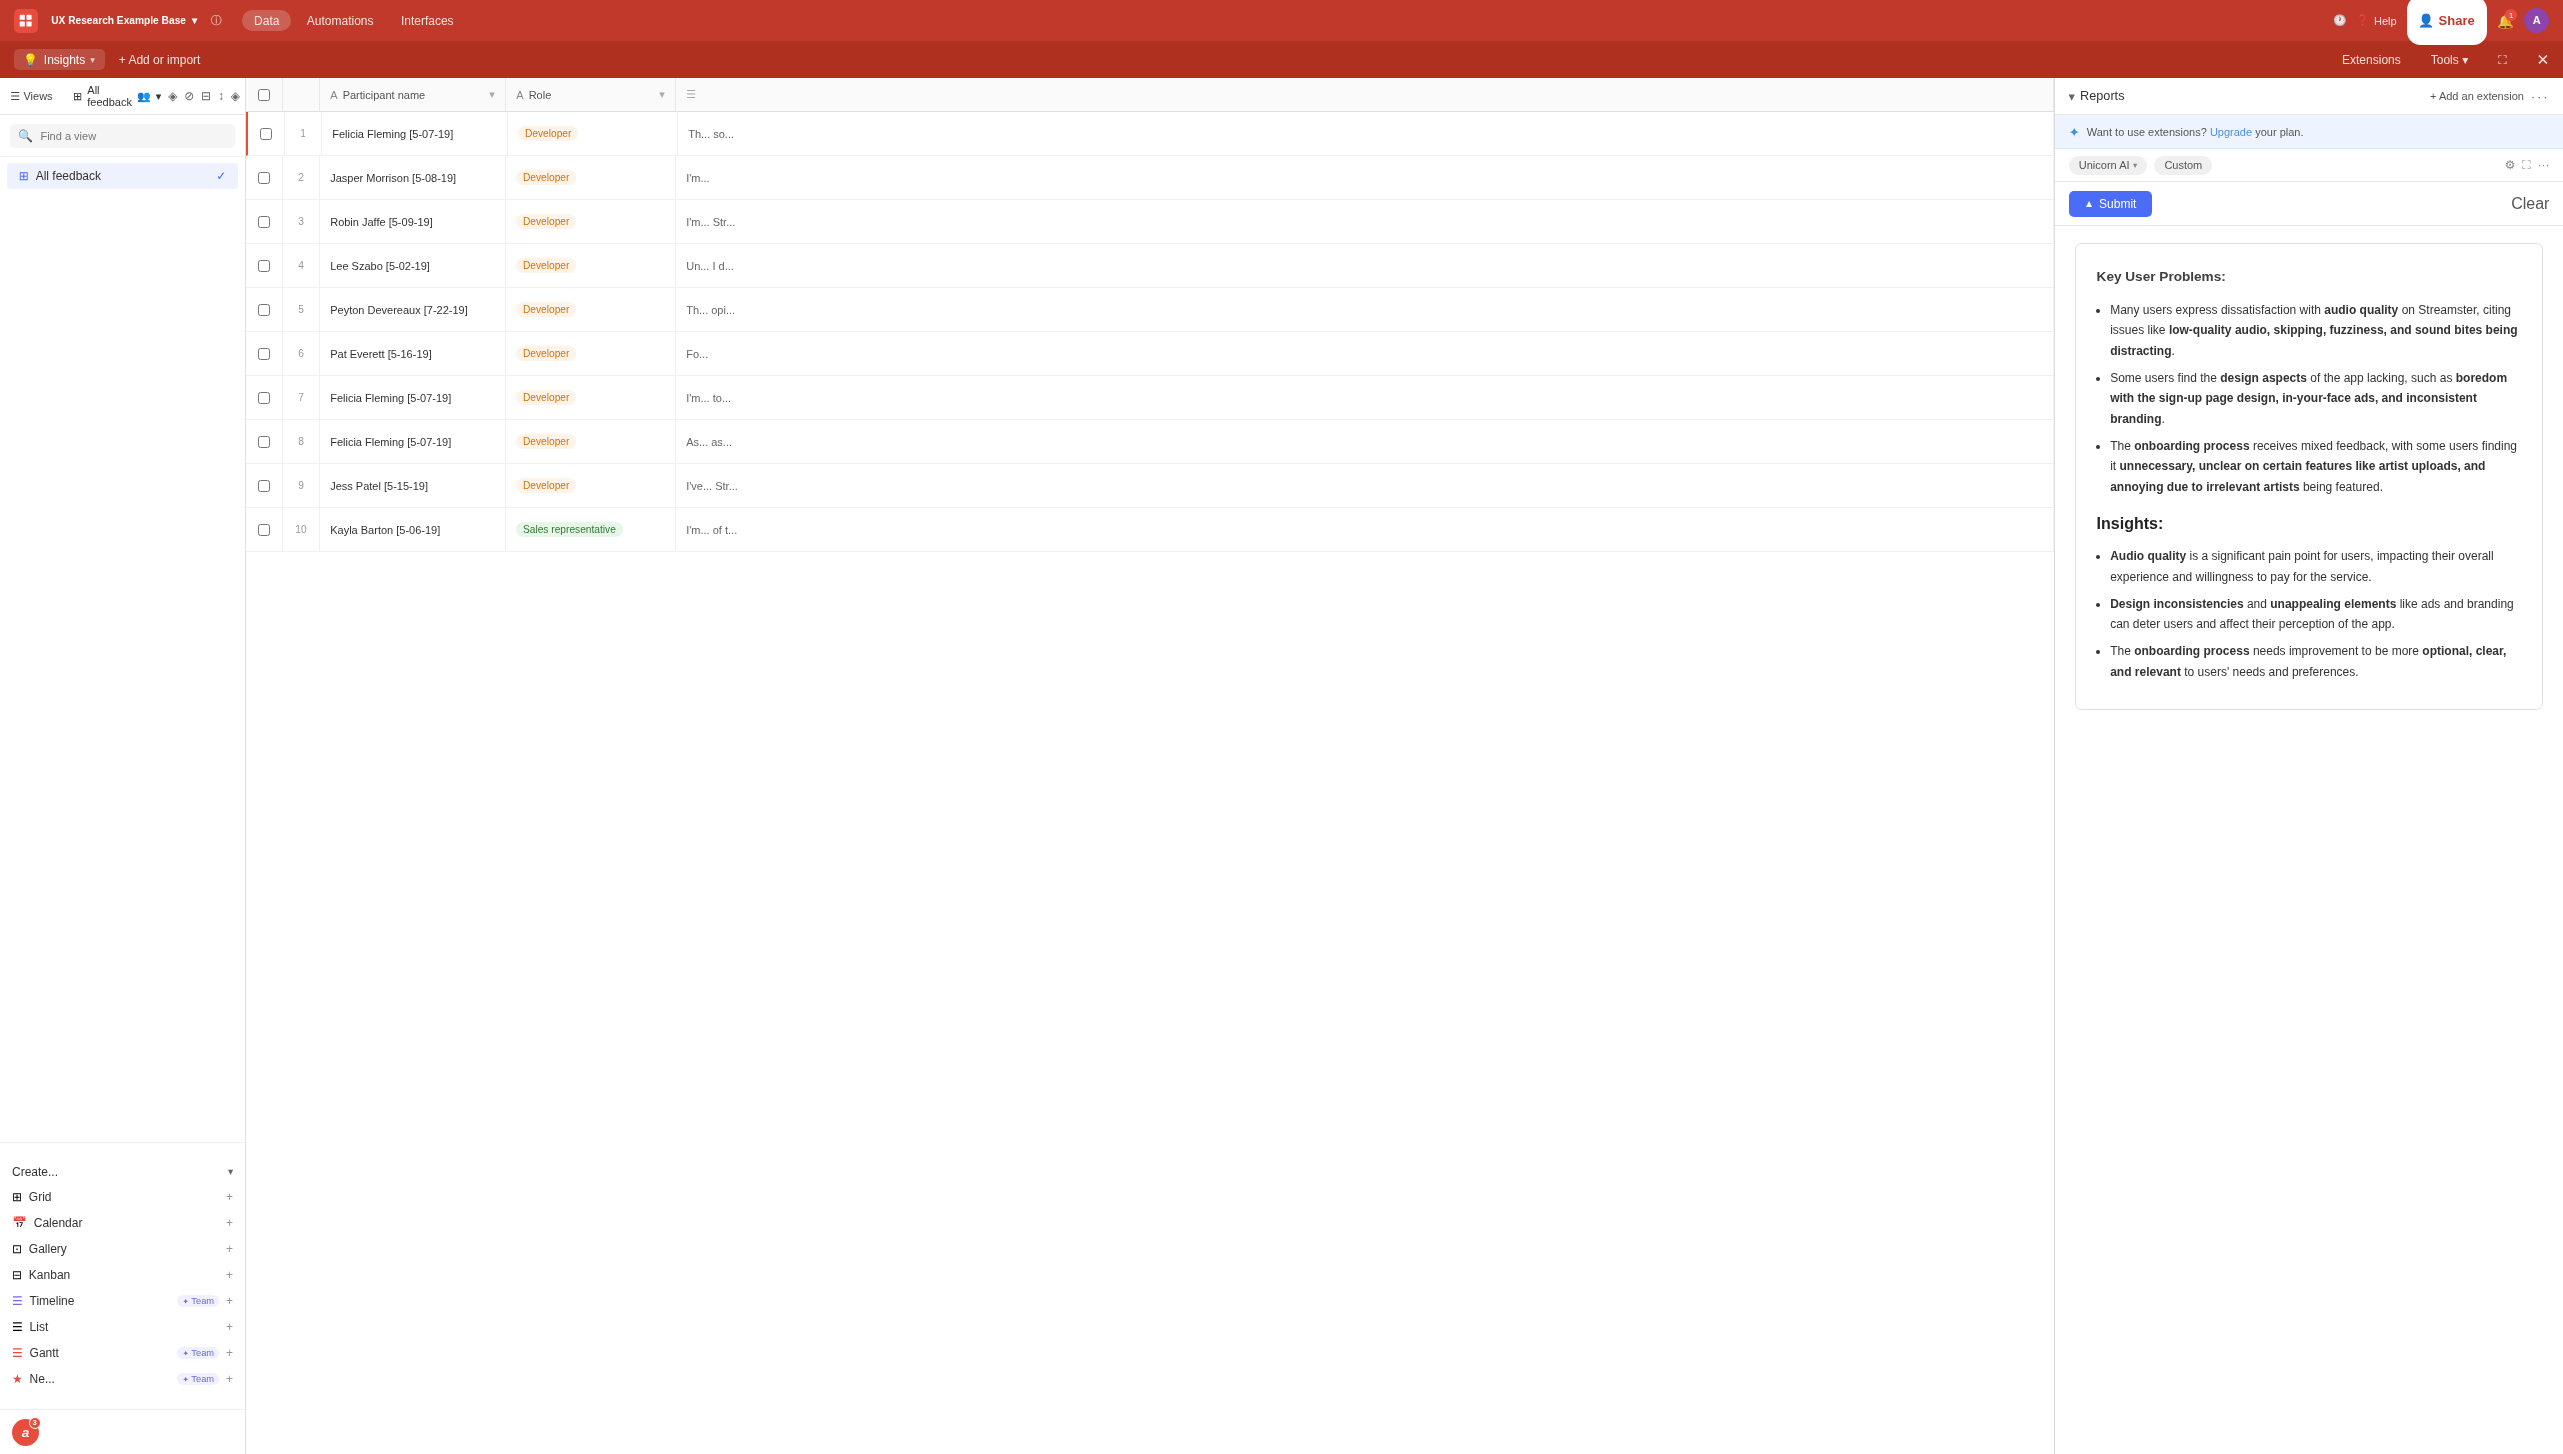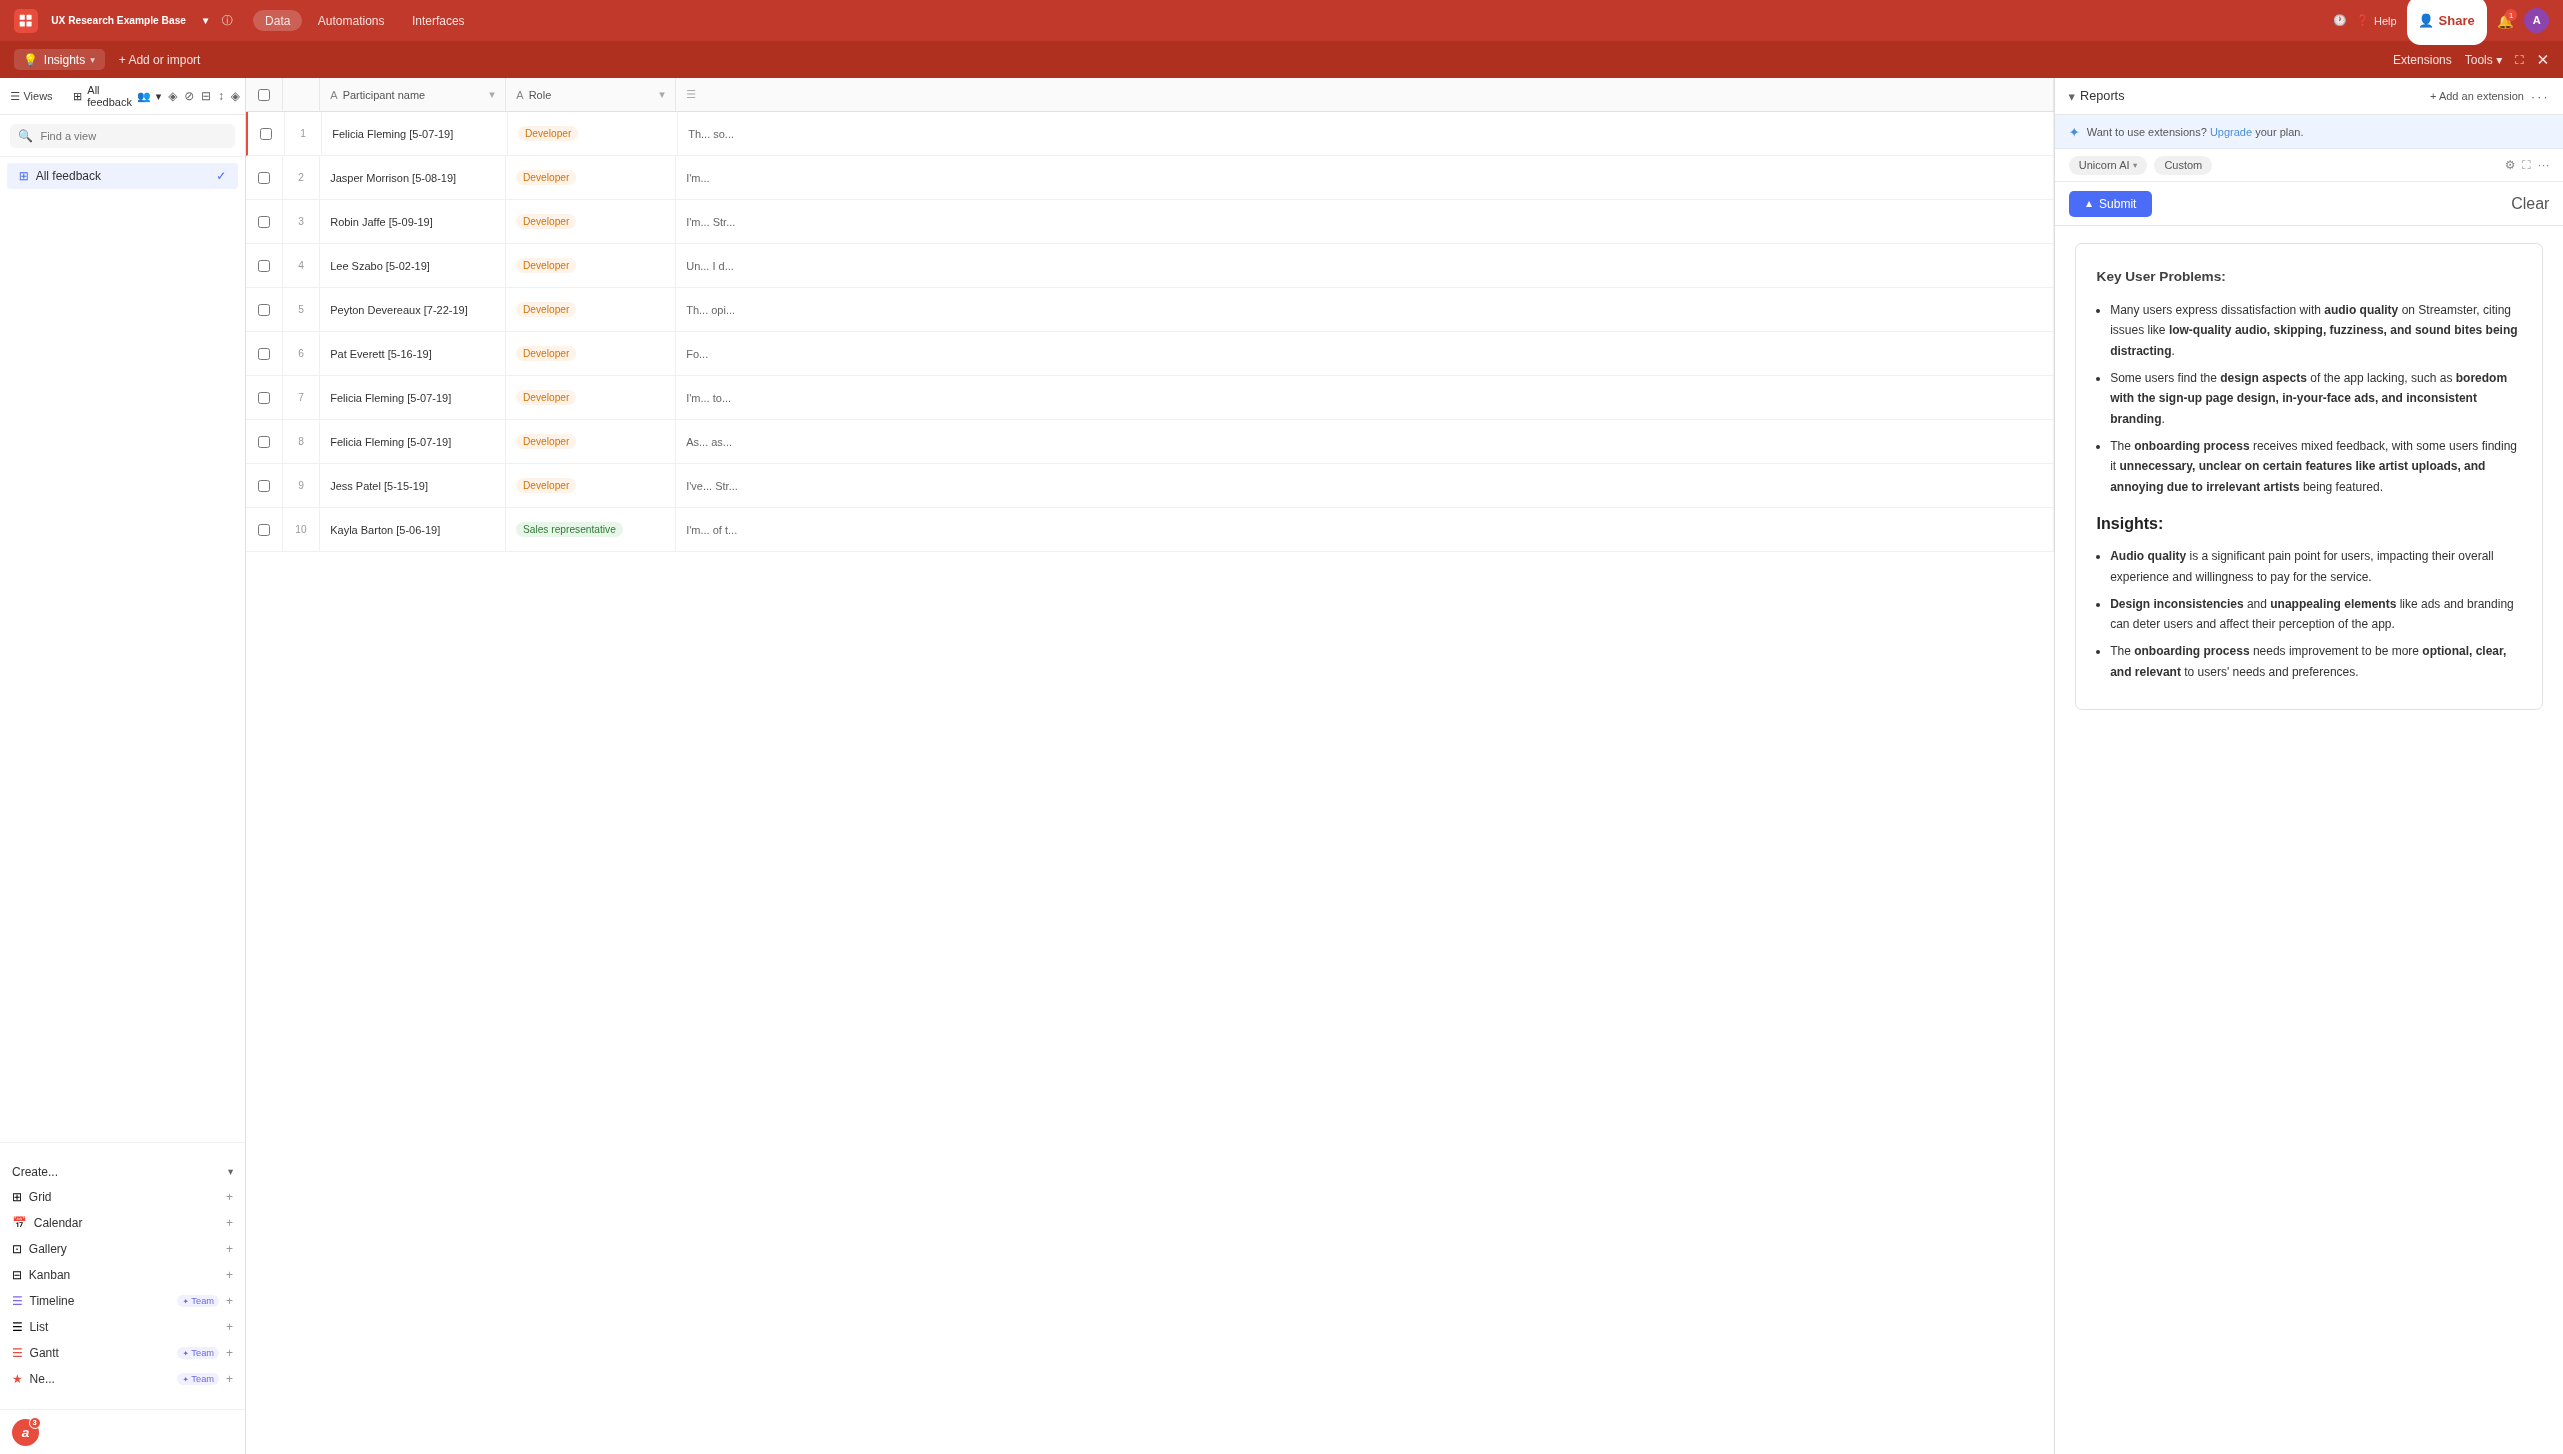--- a/index.html
+++ b/index.html
@@ -14,21 +14,21 @@
       height: 41px;
       gap: 13.6px;
     }
     .top-nav-logo {
       width: 24px; height: 24px; background: #e74c3c; border-radius: 5.1px;
       display: flex; align-items: center; justify-content: center;
       color: white; font-weight: bold; font-size: 10.2px;
     }
     .top-nav-title {
       color: white; font-weight: 600; font-size: 12.7px;
-      display: flex; align-items: center; gap: 17px;
+      display: flex; align-items: center; gap: 6px;
     }
     .top-nav-title span { font-size: 10.2px; }
     .top-nav-info { color: rgba(255,255,255,0.8); font-size: 11px; }
     .top-nav-tabs { display: flex; gap: 3.4px; margin-left: 6.8px; }
     .top-nav-tab {
       padding: 3.4px 12px; border-radius: 13.6px; color: rgba(255,255,255,0.85);
       font-size: 12px; cursor: pointer;
     }
     .top-nav-right { margin-left: auto; display: flex; align-items: center; gap: 10.2px; }
     .top-nav-right-btn {
@@ -61,21 +61,21 @@
     .insights-tab {
       display: flex; align-items: center; gap: 5.1px;
       background: rgba(255,255,255,0.15); border-radius: 5.1px;
       padding: 3.4px 10.2px; color: white; font-size: 12px; cursor: pointer;
     }
     .insights-dropdown { color: rgba(255,255,255,0.7); font-size: 9.3px; }
     .add-import-btn {
       display: flex; align-items: center; gap: 5.1px;
       color: rgba(255,255,255,0.85); font-size: 12px; cursor: pointer;
     }
-    .insights-bar-right { margin-left: auto; display: flex; align-items: center; gap: 13px; }
+    .insights-bar-right { margin-left: auto; display: flex; align-items: center; gap: 30px; }
     .ext-btn { color: rgba(255,255,255,0.85); font-size: 12px; cursor: pointer; }
     .tools-btn {
       display: flex; align-items: center; gap: 3.4px;
       color: rgba(255,255,255,0.85); font-size: 12px; cursor: pointer;
     }
     .expand-btn { color: rgba(255,255,255,0.85); cursor: pointer; }
     .close-btn { color: rgba(255,255,255,0.85); cursor: pointer; font-size: 15.3px; }
 
     
     .main-layout { display: flex; height: calc(100vh - 78px); }

